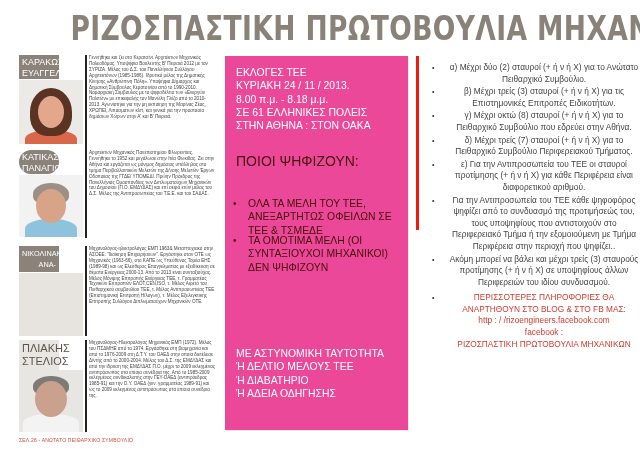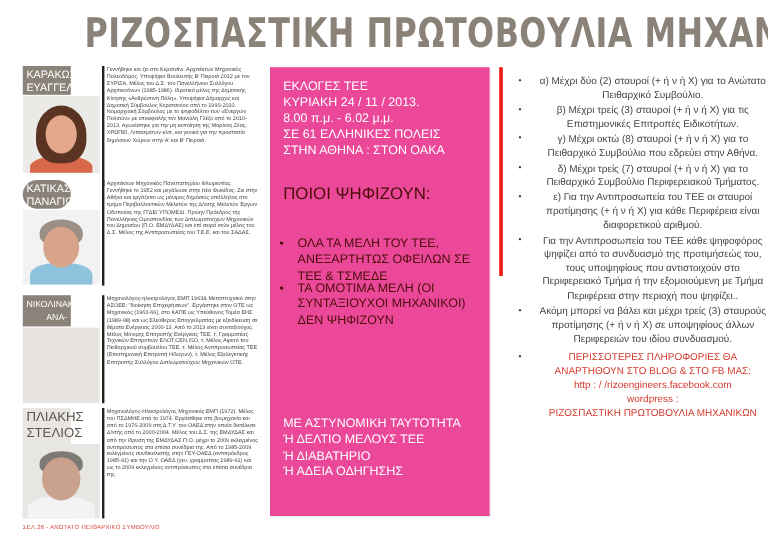--- a/index.html
+++ b/index.html
@@ -139,21 +139,21 @@
   </div>
   <div class="bio" style="height:92px;">Μηχανολόγος-Ηλεκτρολόγος Μηχανικός ΕΜΠ (1972). Μέλος του ΠΣΔΜΗΕ από το 1974. Εργάσθηκε στη βιομηχανία και από το 1976-2009 στη Δ.Τ.Υ. του ΟΑΕΔ στην οποία διετέλεσε Δ/ντής από το 2000-2004. Μέλος του Δ.Σ. της ΕΜΔΥΔΑΣ και από την ίδρυση της ΕΜΔΥΔΑΣ Π.Ο. μέχρι το 2009 εκλεγμένος αντιπρόσωπος στα επίσια συνέδρια της. Από το 1985-2009 εκλεγμένος συνδικαλιστής στην ΓΕΥ-ΟΑΕΔ (αντιπρόεδρος 1985-91) και την Ο.Υ. ΟΑΕΔ (γεν. γραμματέας 1989-91) και ως το 2009 εκλεγμένος αντιπρόσωπος στα επίσια συνέδρια της.</div>
 </div>
 
 <div class="footer">ΣΕΛ.26 - ΑΝΩΤΑΤΟ ΠΕΙΘΑΡΧΙΚΟ ΣΥΜΒΟΥΛΙΟ</div>
 
 <div class="red">
   <div class="head">
     <div>ΕΚΛΟΓΕΣ ΤΕΕ</div>
     <div>ΚΥΡΙΑΚΗ  24 / 11 / 2013.</div>
-    <div>8.00 π.μ.  -  6.02 μ.μ.</div>
+    <div>8.00 π.μ.  -  8.18 μ.μ.</div>
     <div>ΣΕ 61 ΕΛΛΗΝΙΚΕΣ ΠΟΛΕΙΣ</div>
     <div>ΣΤΗΝ ΑΘΗΝΑ : ΣΤΟΝ ΟΑΚΑ</div>
   </div>
   <div class="who">ΠΟΙΟΙ ΨΗΦΙΖΟΥΝ:</div>
   <ul style="top:141px;">
     <li>ΟΛΑ ΤΑ ΜΕΛΗ ΤΟΥ ΤΕΕ, ΑΝΕΞΑΡΤΗΤΩΣ ΟΦΕΙΛΩΝ ΣΕ ΤΕΕ &amp; ΤΣΜΕΔΕ</li>
   </ul>
   <ul style="top:178px;">
     <li>ΤΑ ΟΜΟΤΙΜΑ ΜΕΛΗ (ΟΙ ΣΥΝΤΑΞΙΟΥΧΟΙ ΜΗΧΑΝΙΚΟΙ) ΔΕΝ ΨΗΦΙΖΟΥΝ</li>
   </ul>
@@ -171,17 +171,17 @@
     <li>α) Μέχρι δύο (2) σταυροί (+ ή ν ή Χ) για το Ανώτατο Πειθαρχικό Συμβούλιο.</li>
     <li>β) Μέχρι τρείς (3) σταυροί (+ ή ν ή Χ) για τις Επιστημονικές Επιτροπές Ειδικοτήτων.</li>
     <li>γ) Μέχρι οκτώ (8) σταυροί (+ ή ν ή Χ) για το Πειθαρχικό Συμβούλιο που εδρεύει στην Αθήνα.</li>
     <li>δ) Μέχρι τρείς (7) σταυροί (+ ή ν ή Χ) για το Πειθαρχικό Συμβούλιο Περιφερειακού Τμήματος.</li>
     <li>ε) Για την Αντιπροσωπεία του ΤΕΕ οι σταυροί προτίμησης (+ ή ν ή Χ) για κάθε Περιφέρεια είναι διαφορετικού αριθμού.</li>
     <li>Για την Αντιπροσωπεία του ΤΕΕ κάθε ψηφοφόρος ψηφίζει από το συνδυασμό της προτιμήσεώς του, τους υποψηφίους που αντιστοιχούν στο Περιφερειακό Τμήμα ή την εξομοιούμενη με Τμήμα Περιφέρεια στην περιοχή που ψηφίζει..</li>
     <li>Ακόμη μπορεί να βάλει και μέχρι τρείς (3) σταυρούς προτίμησης (+ ή ν ή Χ) σε υποψηφίους άλλων Περιφερειών του ιδίου συνδυασμού.</li>
     <li class="info">
       <span>ΠΕΡΙΣΣΟΤΕΡΕΣ ΠΛΗΡΟΦΟΡΙΕΣ ΘΑ ΑΝΑΡΤΗΘΟΥΝ ΣΤΟ BLOG &amp; ΣΤΟ FB ΜΑΣ:</span>
       <span class="url">http : / /rizoengineers.facebook.com</span>
-      <span class="url">wordpress :</span>
+      <span class="url">facebook :</span>
       <span class="url">ΡΙΖΟΣΠΑΣΤΙΚΗ ΠΡΩΤΟΒΟΥΛΙΑ ΜΗΧΑΝΙΚΩΝ</span>
     </li>
   </ul>
 </div>
 
 </body></html>

